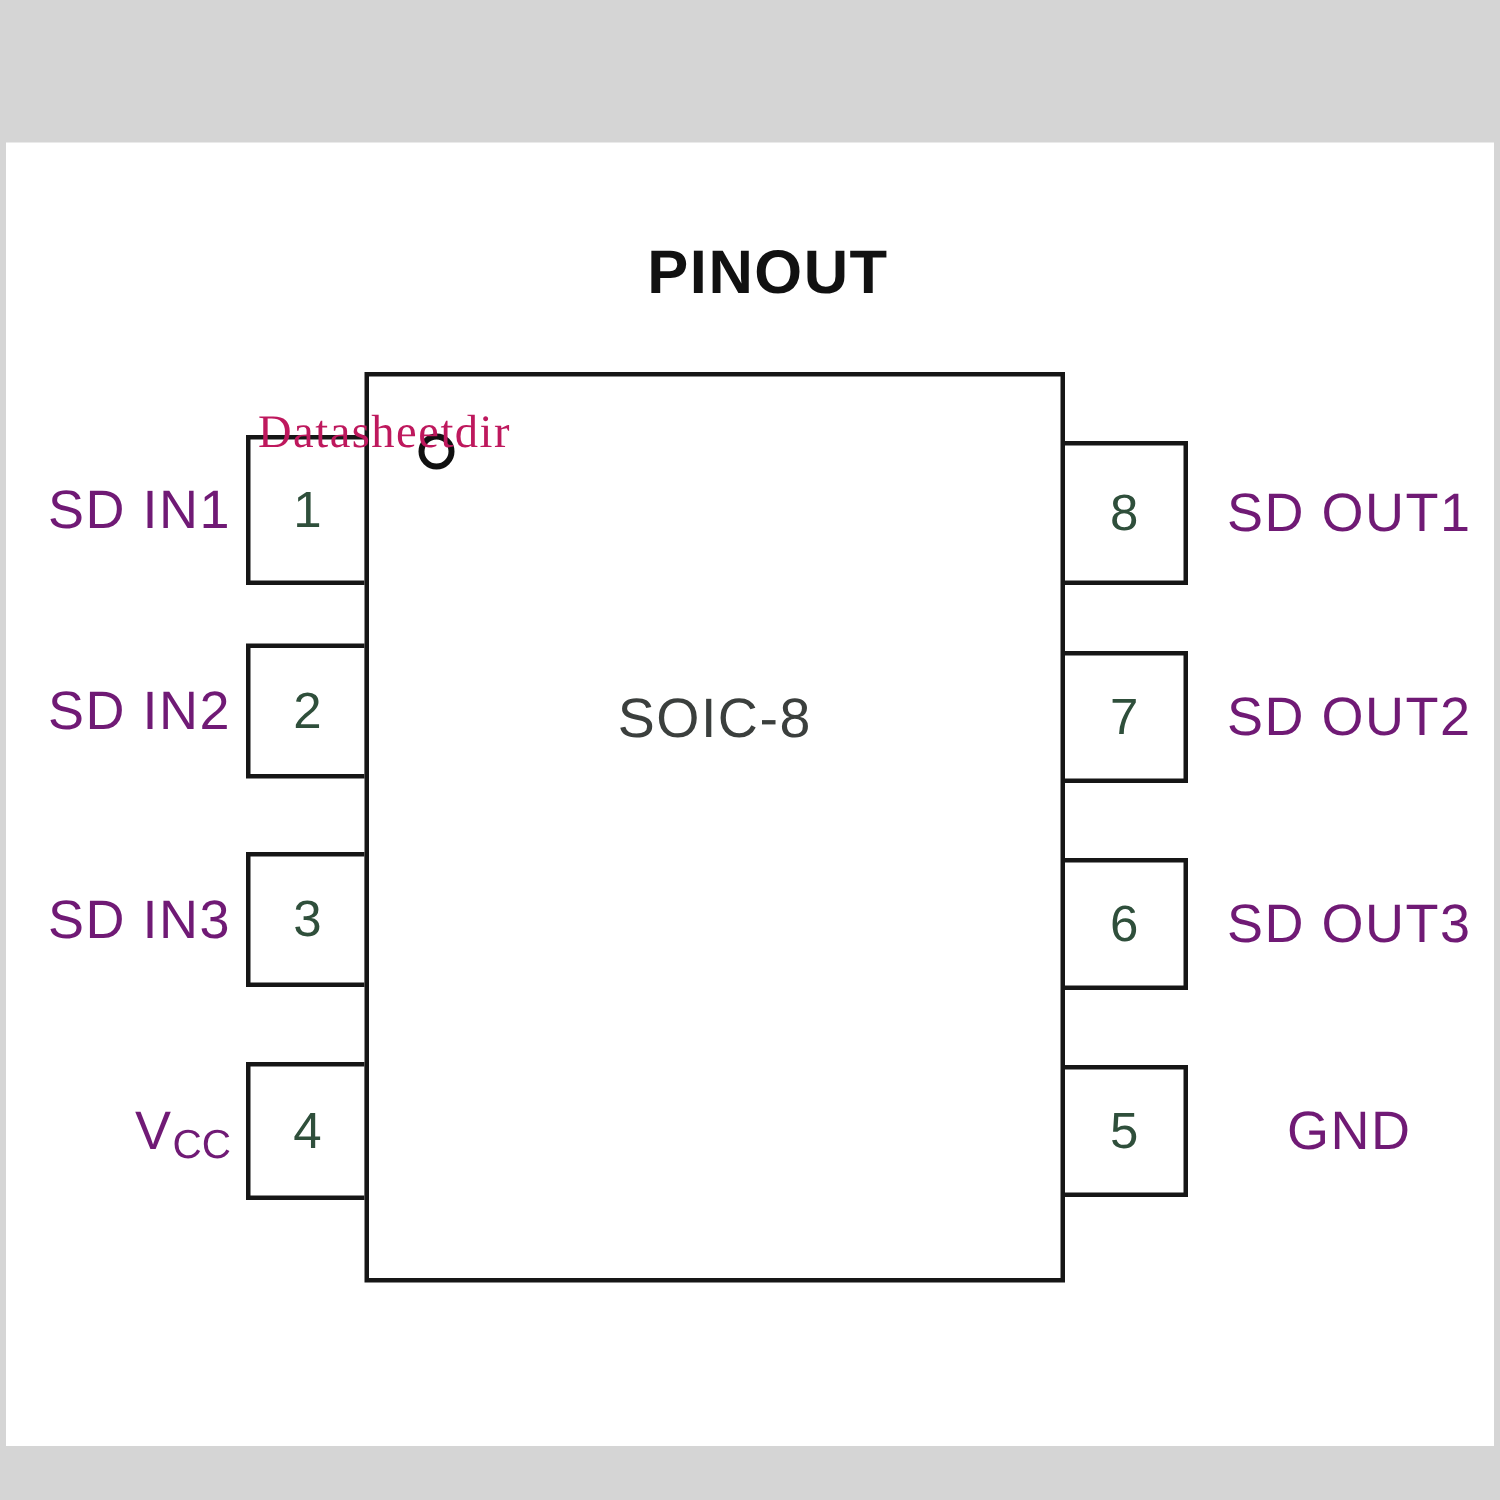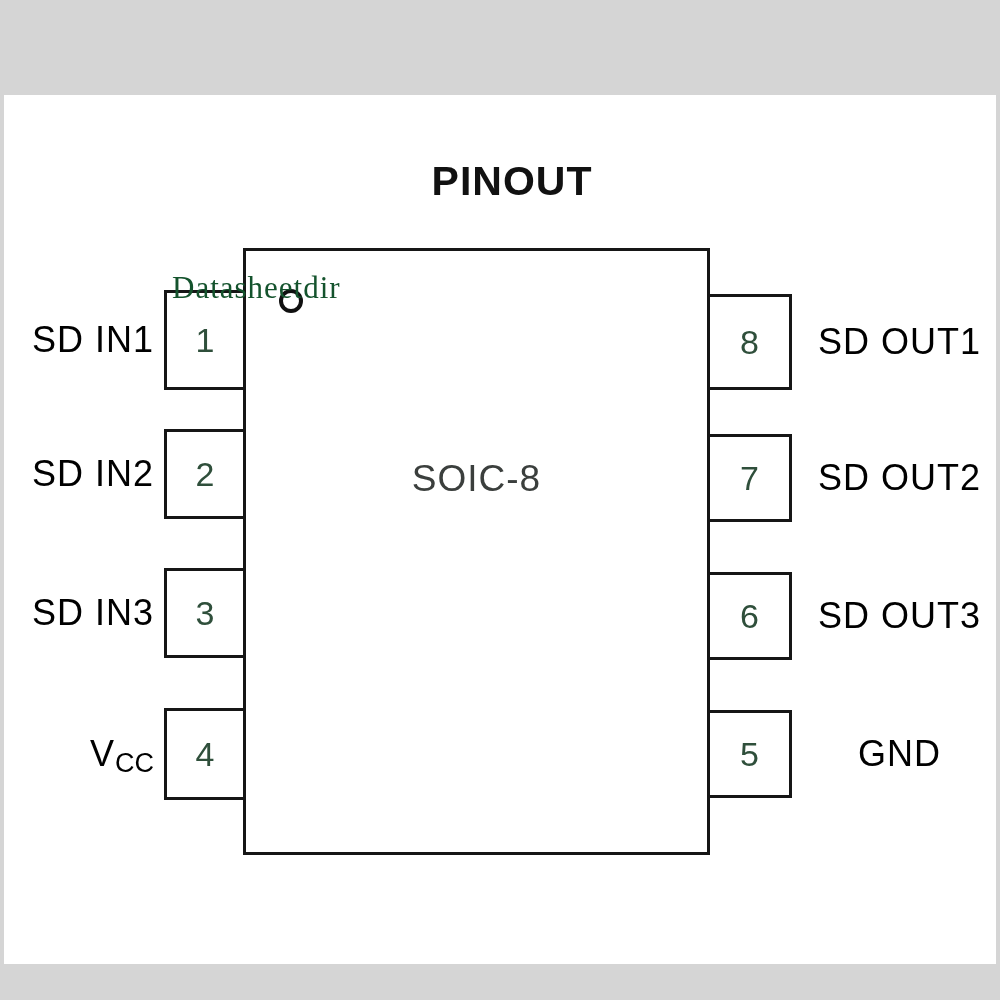--- a/index.html
+++ b/index.html
@@ -68,21 +68,21 @@
     line-height: 60px;
     color: #3b3f3d;
     letter-spacing: 1px;
   }
   .watermark {
     position: absolute;
     left: 172px;
     top: 270px;
     font-family: "Liberation Serif", "DejaVu Serif", serif;
     font-size: 31px;
-    color: #14532d;
+    color: #be185d;
     z-index: 5;
     letter-spacing: 1px;
   }
   .pin-box {
     position: absolute;
     background: #ffffff;
     border: 3px solid #161616;
     box-sizing: border-box;
     display: flex;
     align-items: center;
@@ -93,21 +93,21 @@
   .pin-box.right { left: 707px; width: 85px; }
   .pin-num {
     font-size: 34px;
     color: #2f4f3b;
   }
   .pin-label {
     position: absolute;
     display: flex;
     align-items: center;
     font-size: 36px;
-    color: #000000;
+    color: #701a75;
     letter-spacing: 1px;
     white-space: nowrap;
   }
   .pin-label.left-label  { left: 8px; width: 146px; justify-content: flex-end; }
   .pin-label.right-label { left: 802px; width: 195px; justify-content: center; }
   .sub {
     font-size: 27px;
     position: relative;
     top: 9px;
     letter-spacing: 0;

